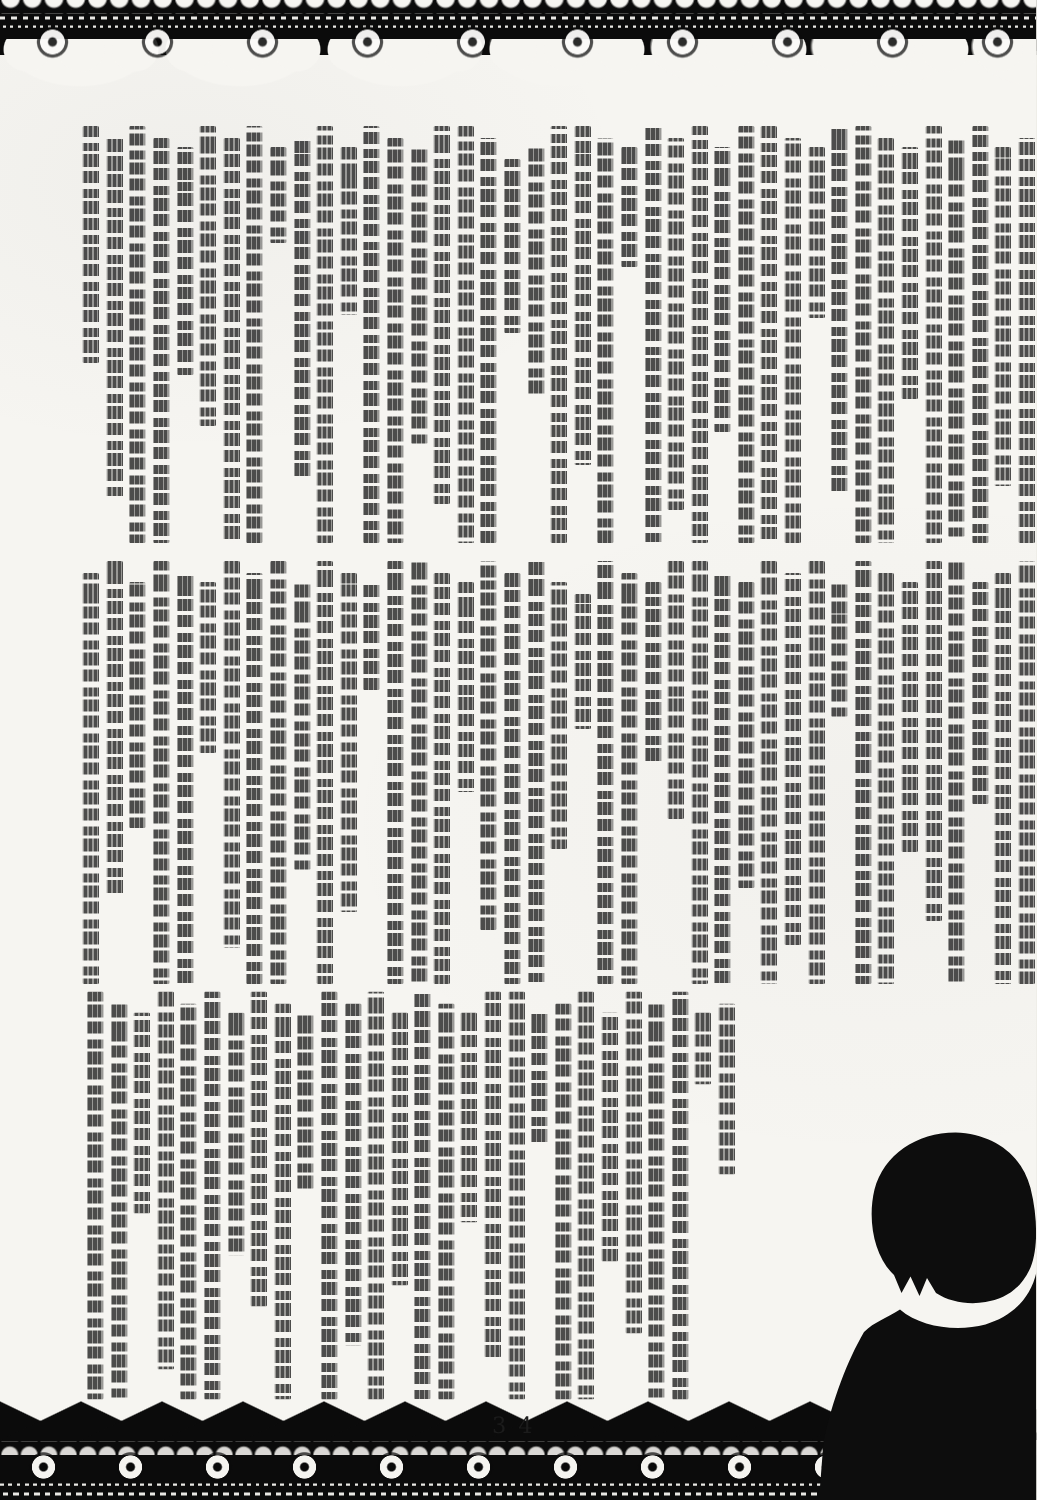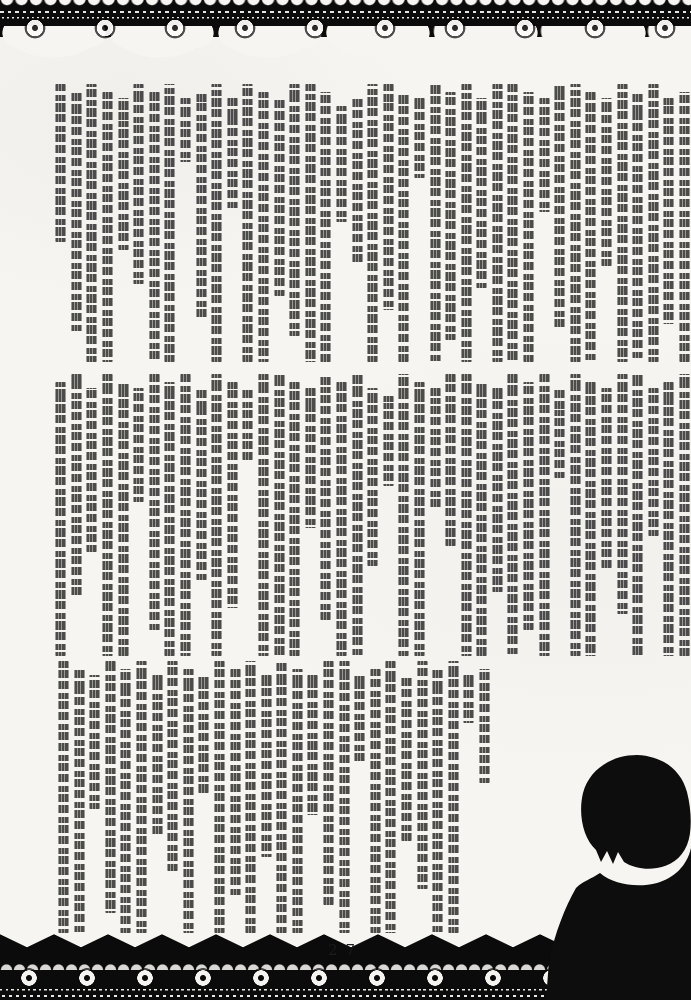--- a/index.html
+++ b/index.html
@@ -225,15 +225,15 @@
          L546,1000 L691,1000 Z"></path>
   </svg>
 
   <div class="lace-bottom-crown"></div>
   <div class="lace-bottom">
     <div class="lace-bottom-arcs"></div>
     <div class="lace-bottom-flowers"></div>
     <div class="lace-bottom-stitch"></div>
   </div>
 
-  <div class="page-number">27</div>
+  <div class="page-number">34</div>
 
 </div>
 
 </body></html>

